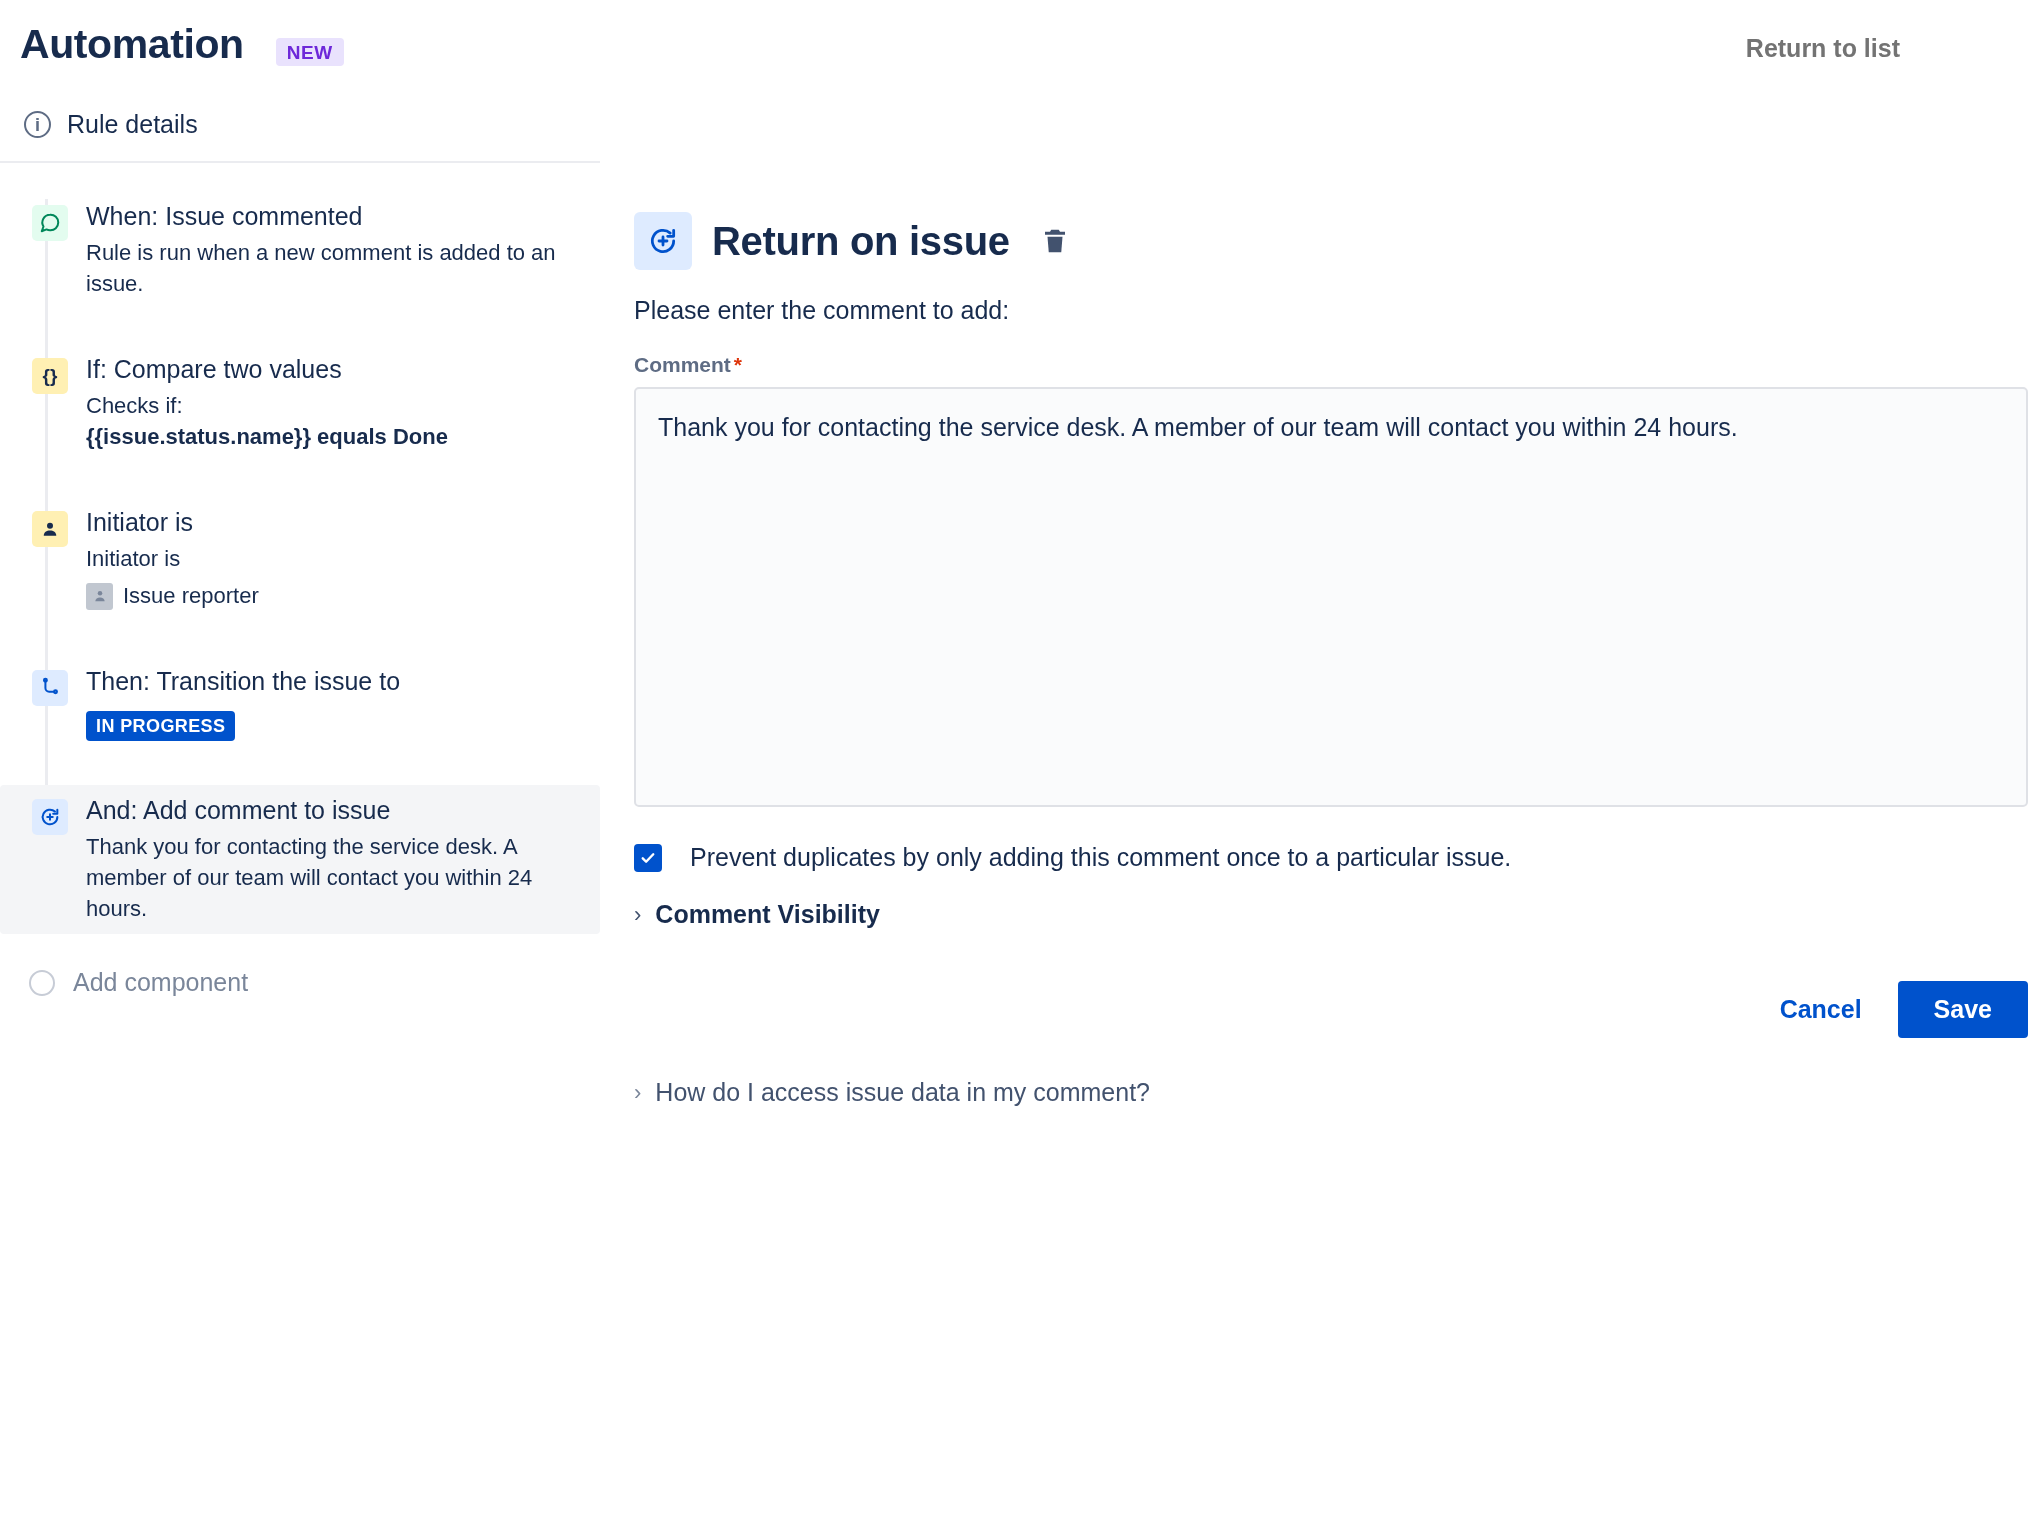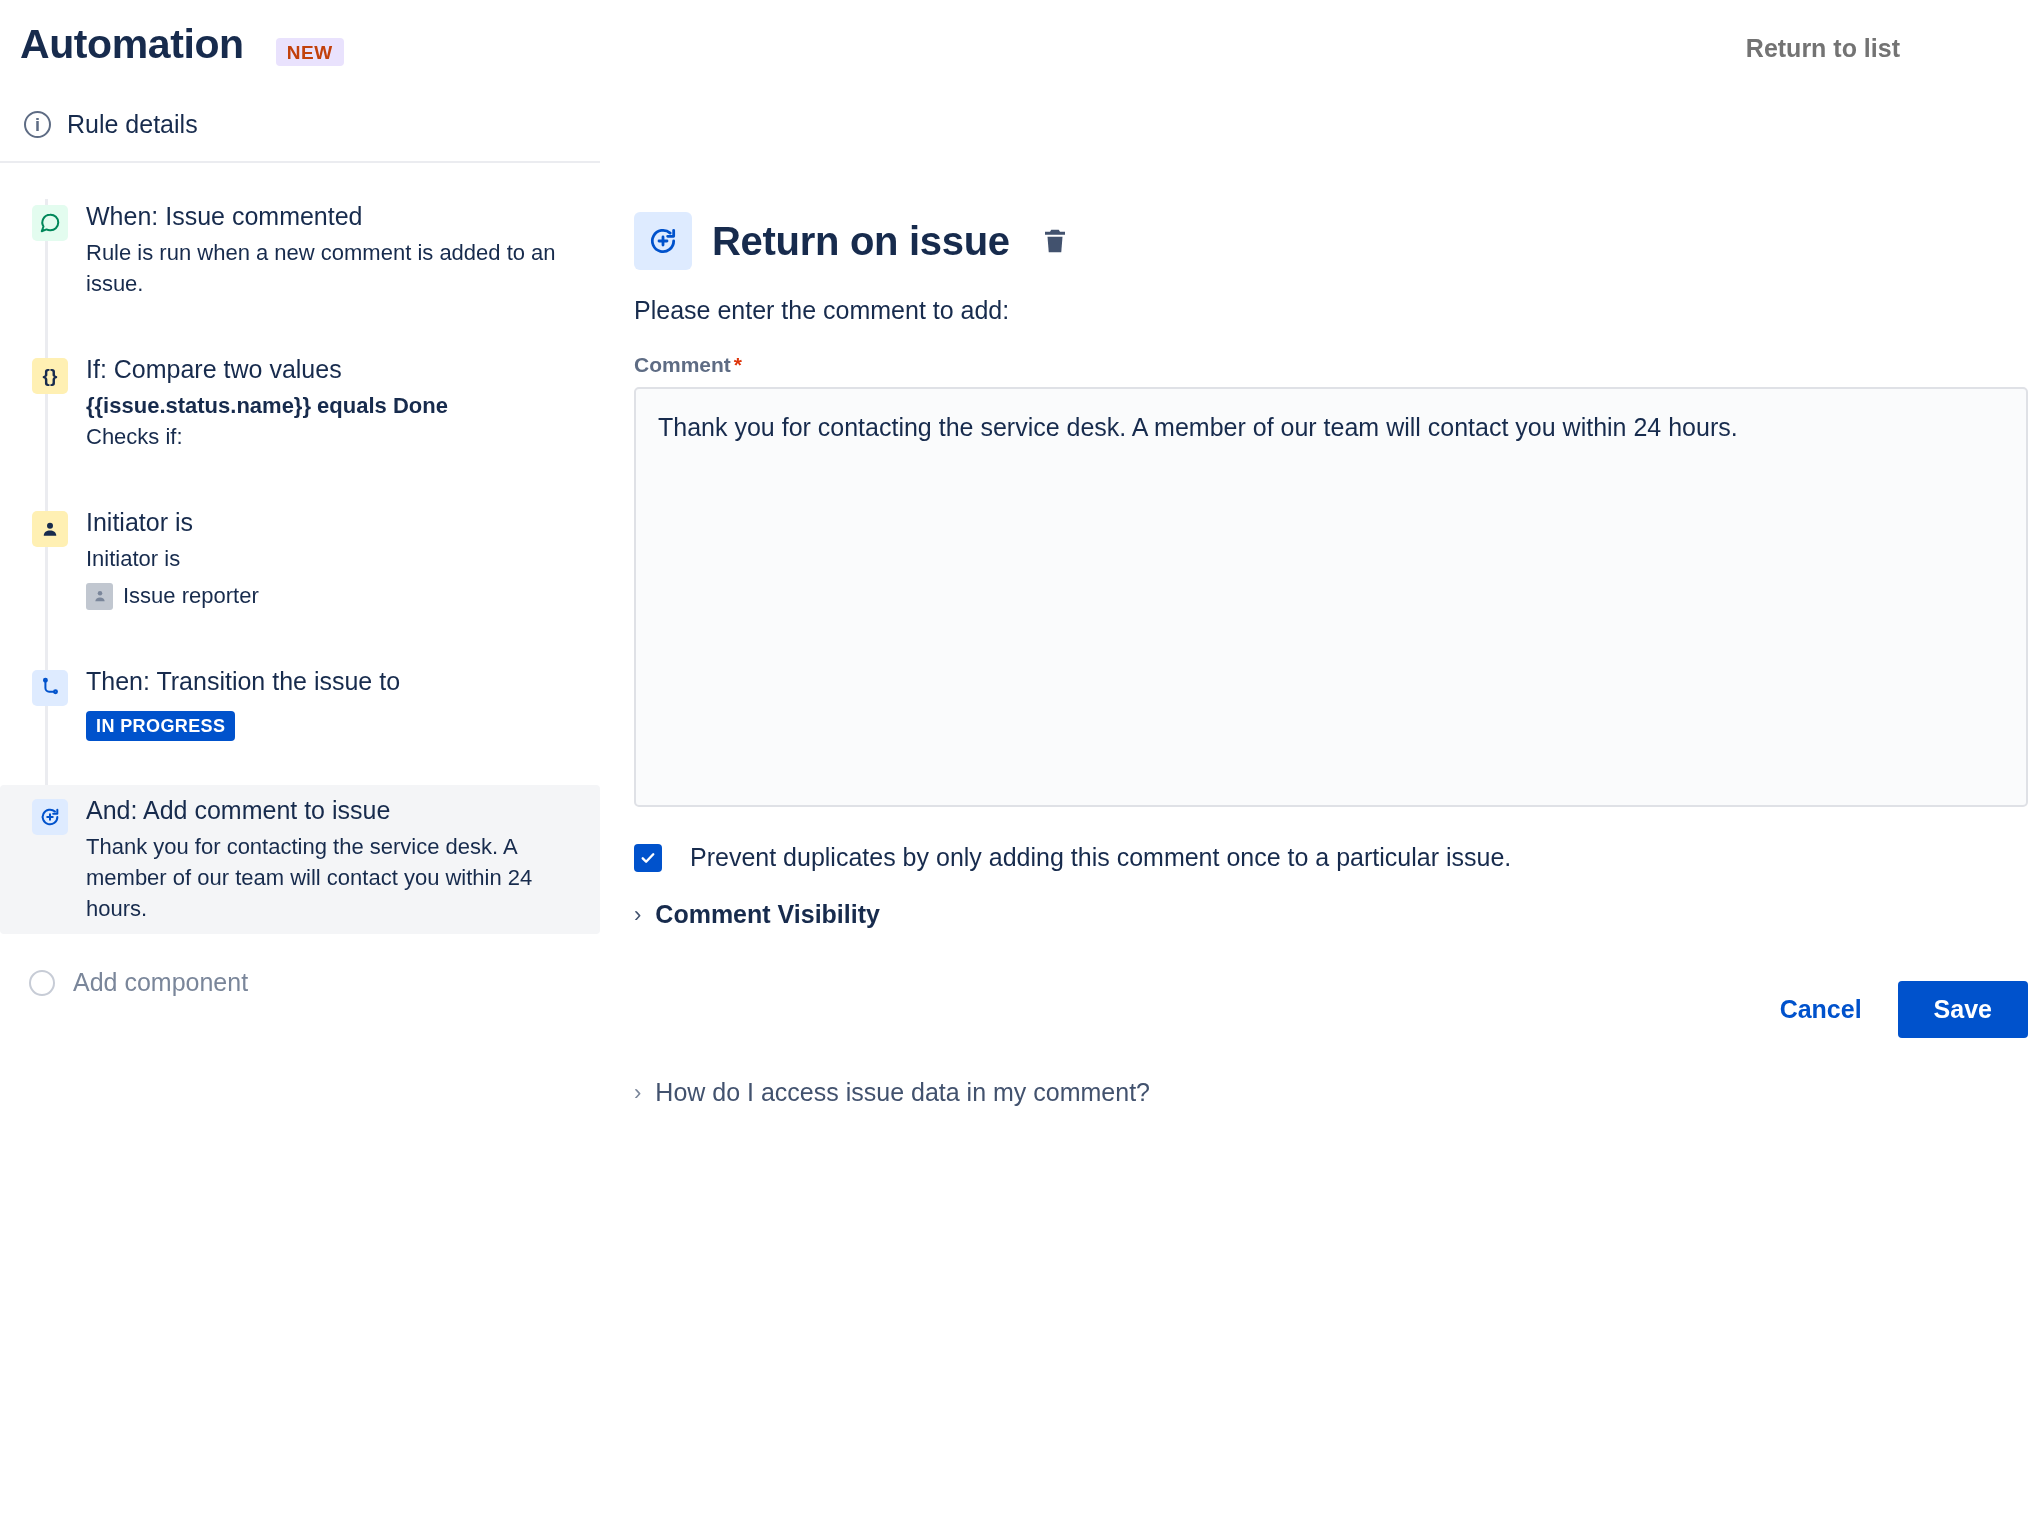--- a/index.html
+++ b/index.html
@@ -36,21 +36,21 @@
     font-weight: 600;
     letter-spacing: -0.4px;
     color: #172b4d;
     line-height: 1.1;
     margin: 0;
   }
   .new-badge {
     margin-left: 32px;
     margin-top: 16px;
     background: #e9e2fd;
-    color: #c2410c;
+    color: #6d28d9;
     font-size: 19px;
     font-weight: 700;
     letter-spacing: 0.6px;
     padding: 5px 11px 4px 11px;
     border-radius: 4px;
     line-height: 1;
   }
   .return-link {
     position: absolute;
     right: 28px;
@@ -379,22 +379,22 @@
           <div class="node-body">
             <p class="node-title">When: Issue commented</p>
             <p class="node-desc">Rule is run when a new comment is added to an issue.</p>
           </div>
         </div>
 
         <div class="node">
           <span class="node-icon ic-yellow">{}</span>
           <div class="node-body">
             <p class="node-title">If: Compare two values</p>
+            <p class="node-desc">Checks if:</p>
             <p class="node-desc bold">{{issue.status.name}} equals Done</p>
-            <p class="node-desc">Checks if:</p>
           </div>
         </div>
 
         <div class="node">
           <span class="node-icon ic-yellow">
             <svg width="20" height="20" viewBox="0 0 24 24" fill="#172b4d">
               <circle cx="12" cy="8" r="3.6"></circle>
               <path d="M4.5 20c0-4 3.4-6.2 7.5-6.2s7.5 2.2 7.5 6.2z"></path>
             </svg>
           </span>

